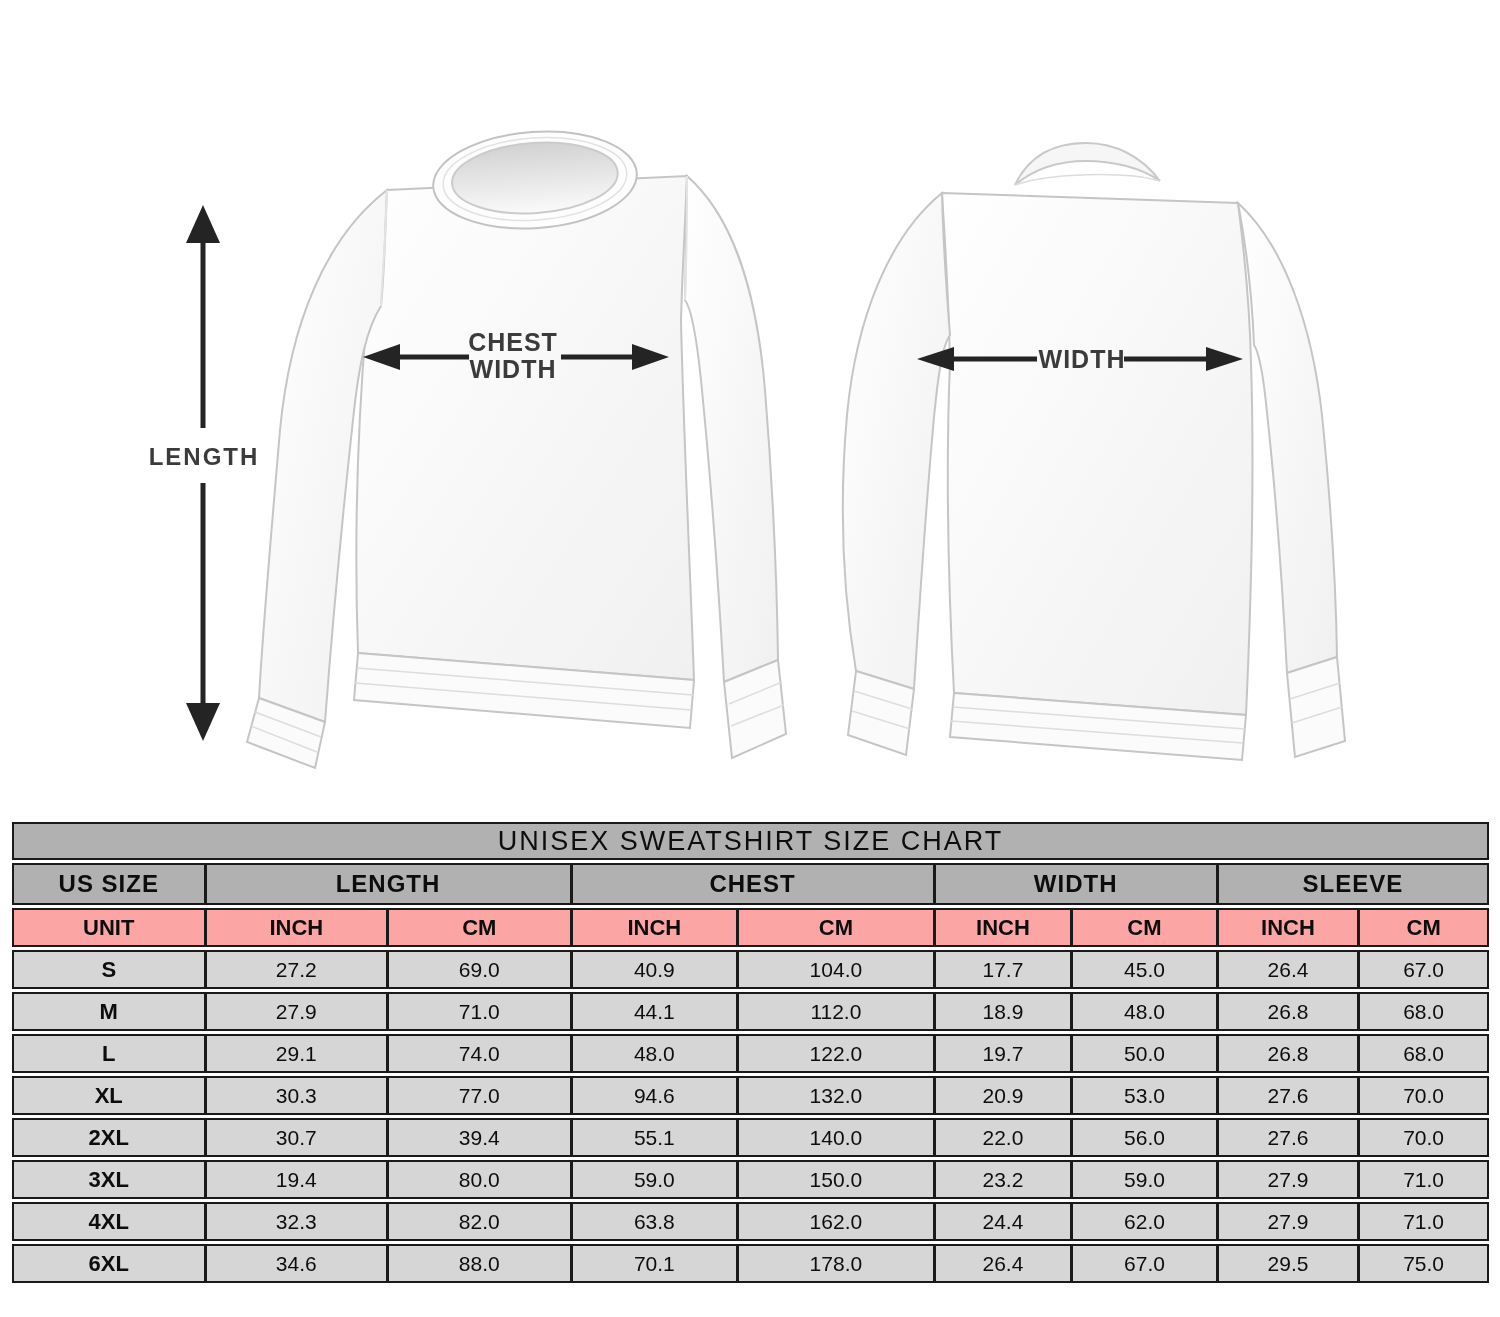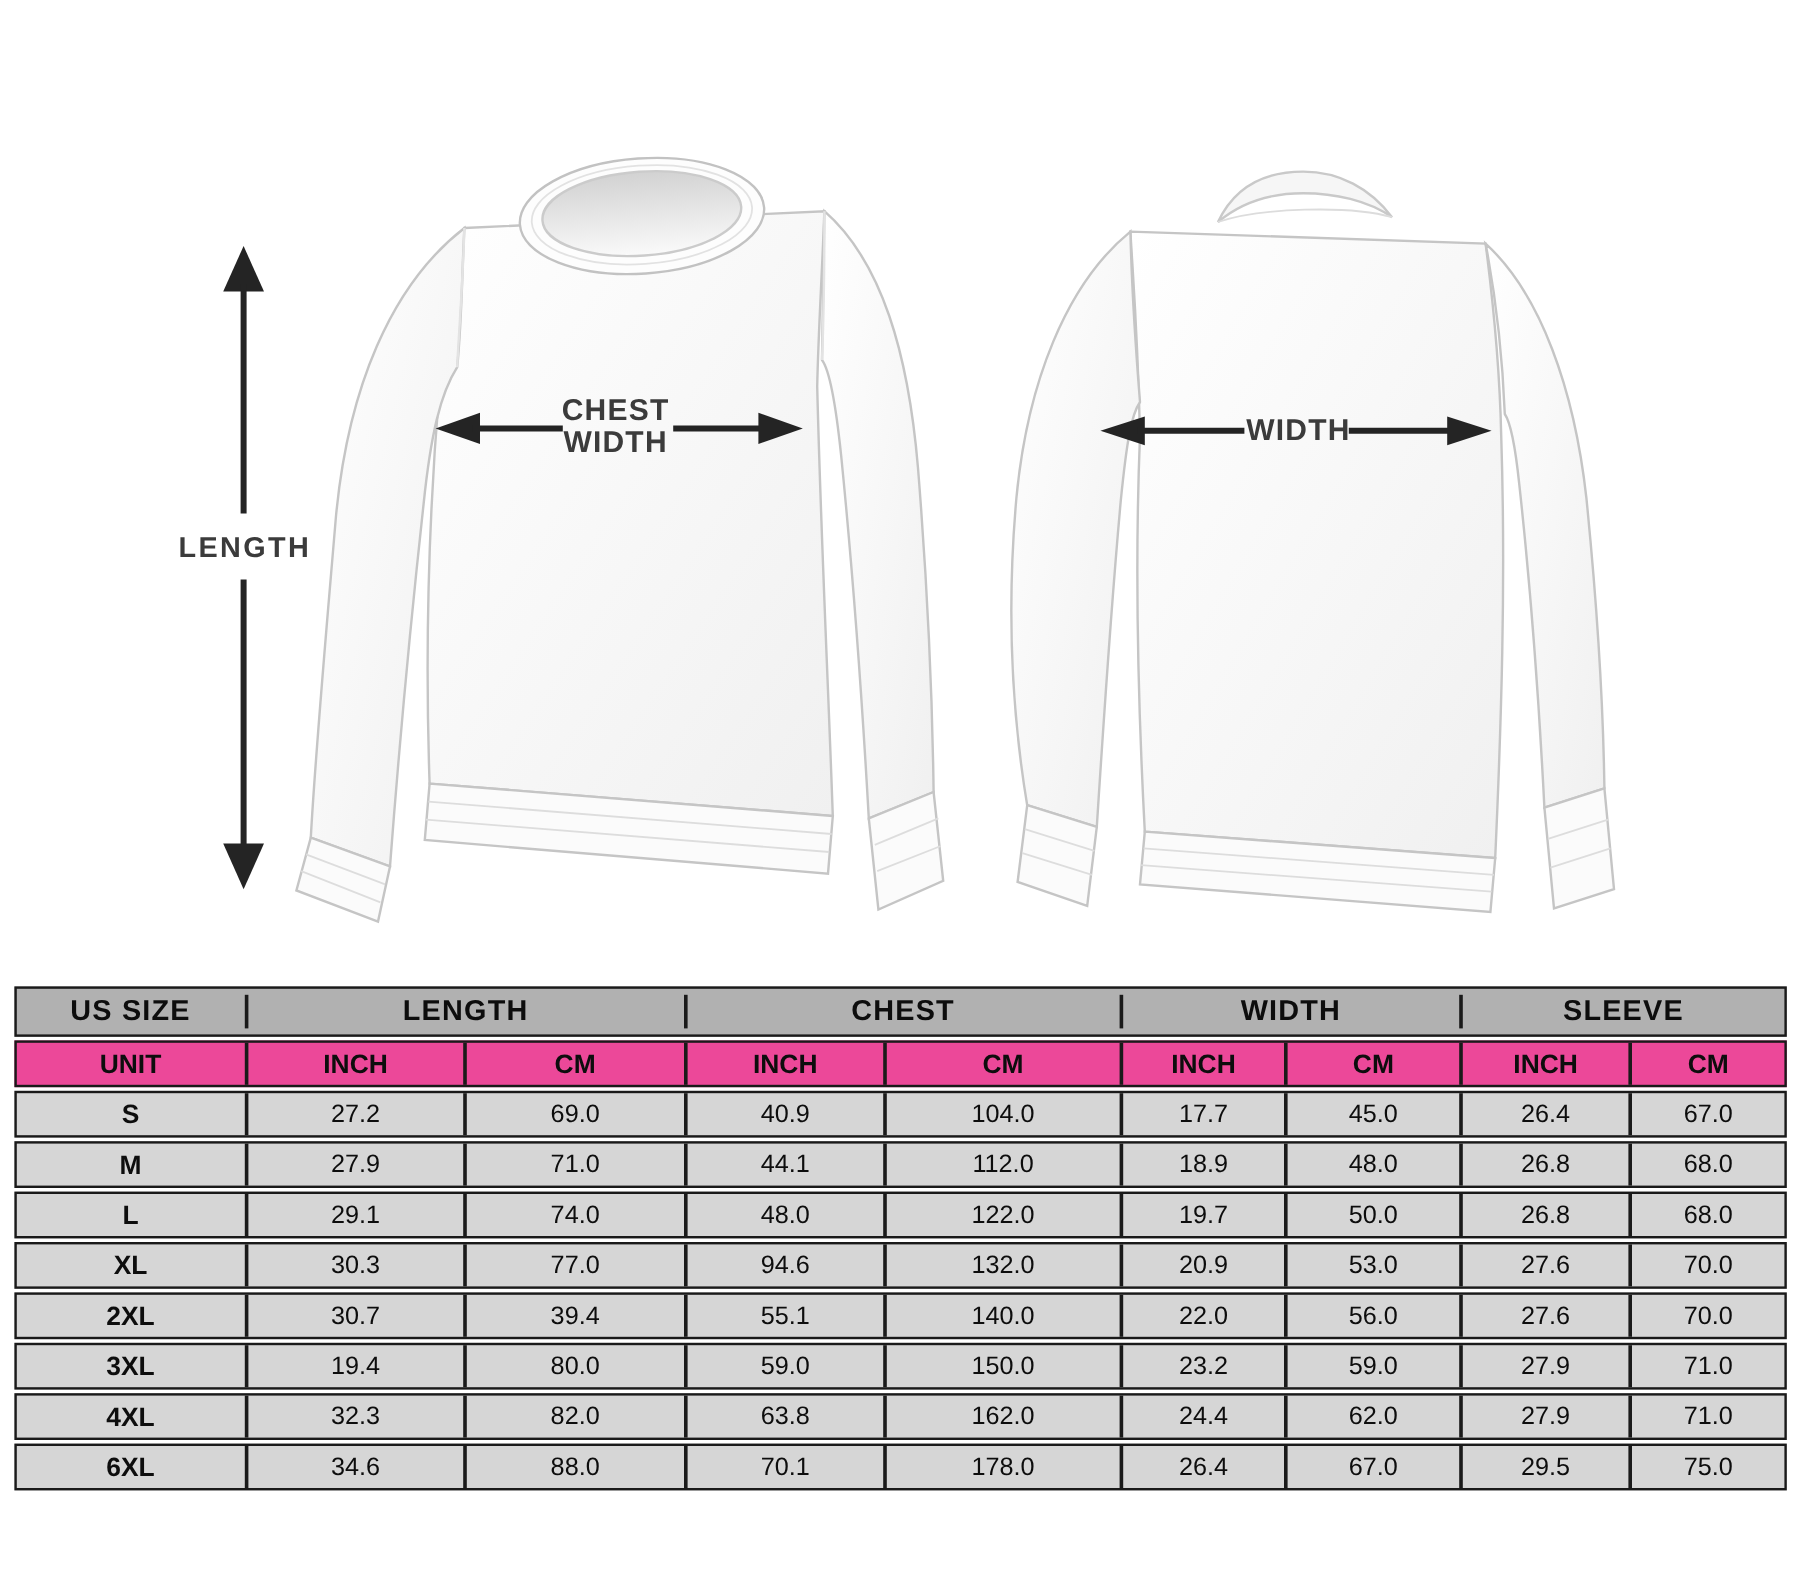--- a/index.html
+++ b/index.html
@@ -20,22 +20,22 @@
   .measure-label{position:absolute;color:#3b3b3b;font-weight:700;
                  text-align:center;letter-spacing:2px;}
   .len-label{left:126px;top:444px;width:156px;font-size:24px;line-height:26px;}
   .chest-label{left:424px;top:329px;width:178px;font-size:25px;line-height:27px;letter-spacing:1px;}
   .back-width-label{left:1000px;top:346px;width:164px;font-size:25px;line-height:26px;letter-spacing:1px;}
 
   
   .table-wrap{position:relative;margin:7px 11px 0 12px;background:#ffffff;color:#0d0d0d;}
   .trow{display:flex;border:2px solid #1a1a1a;background:#d6d6d6;margin-bottom:3px;align-items:stretch;}
   .title-row{height:34px;background:#b1b1b1;}
-  .group-row{height:38px;background:#b1b1b1;align-items:center;}
-  .unit-row{height:35px;background:#ec4899;}
+  .group-row{height:38px;background:#b1b1b1;}
+  .unit-row{height:35px;background:#fca5a5;}
   .trow.data{height:35px;}
   .tcell{box-sizing:border-box;border-right:3px solid #1a1a1a;display:flex;
          align-items:center;justify-content:center;white-space:nowrap;}
   .tcell:last-child{border-right:none;}
   .title-cell{width:100%;font-size:27px;font-weight:400;letter-spacing:2px;}
   .group-row .tcell{font-weight:700;font-size:24px;letter-spacing:1px;}
   .unit-row .tcell{font-weight:700;font-size:22px;}
   .trow.data .tcell{font-size:21px;}
   .trow.data .c0{font-weight:700;font-size:22px;}
   .c0{width:13.07%}.c1{width:12.39%}.c2{width:12.46%}.c3{width:11.31%}.c4{width:13.34%}
@@ -122,20 +122,23 @@
   <svg class="arrow-svg width-arrow" viewBox="0 0 326 28">
     <polygon points="0,14 37,2 37,26" fill="#242424"></polygon>
     <line x1="31" y1="14" x2="120" y2="14" stroke="#242424" stroke-width="5"></line>
     <line x1="207" y1="14" x2="295" y2="14" stroke="#242424" stroke-width="5"></line>
     <polygon points="326,14 289,2 289,26" fill="#242424"></polygon>
   </svg>
   <div class="measure-label back-width-label">WIDTH</div>
 </div>
 
 <div class="table-wrap">
+  <div class="trow title-row">
+    <div class="tcell title-cell">UNISEX SWEATSHIRT SIZE CHART</div>
+  </div>
   <div class="trow group-row">
     <div class="tcell c0">US SIZE</div>
     <div class="tcell g-length">LENGTH</div>
     <div class="tcell g-chest">CHEST</div>
     <div class="tcell g-width">WIDTH</div>
     <div class="tcell g-sleeve">SLEEVE</div>
   </div>
   <div class="trow unit-row">
     <div class="tcell c0">UNIT</div>
     <div class="tcell c1">INCH</div>

